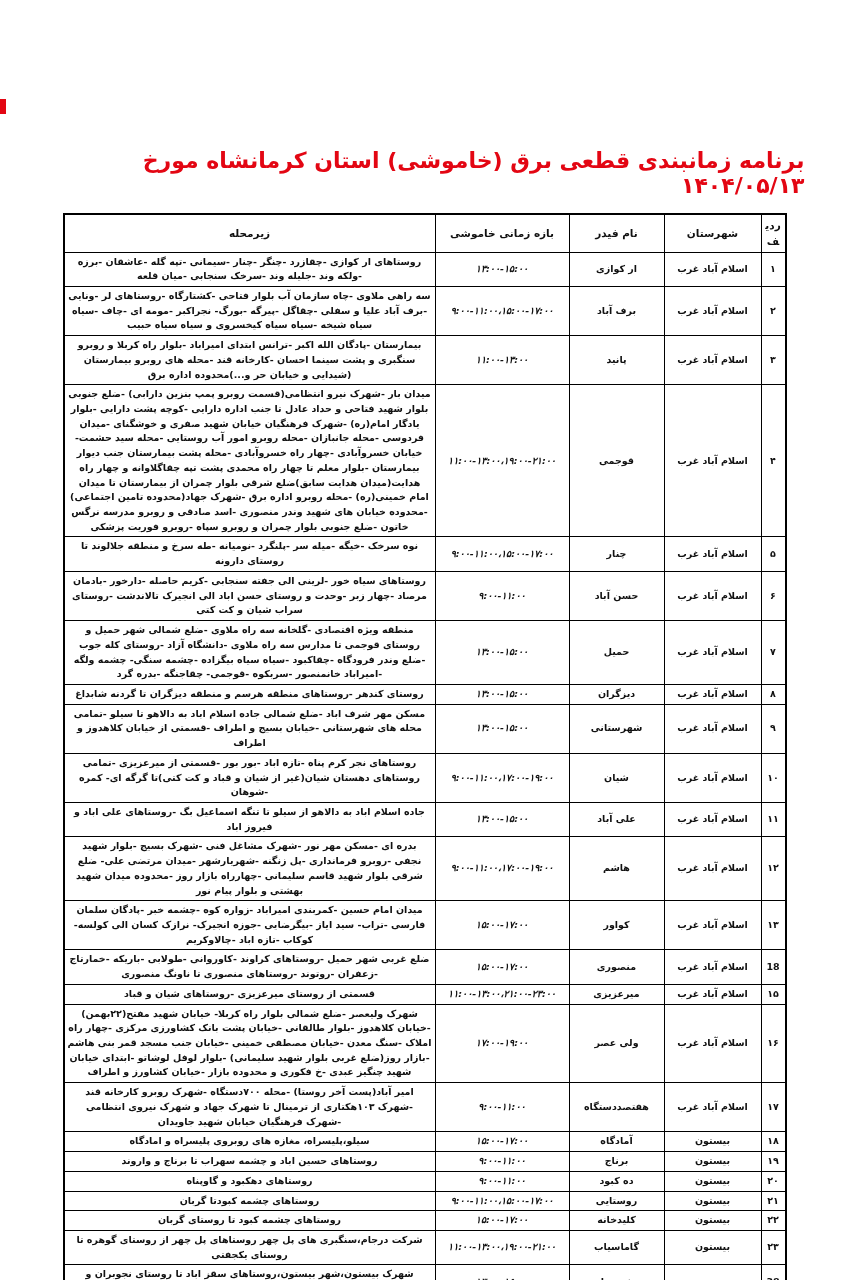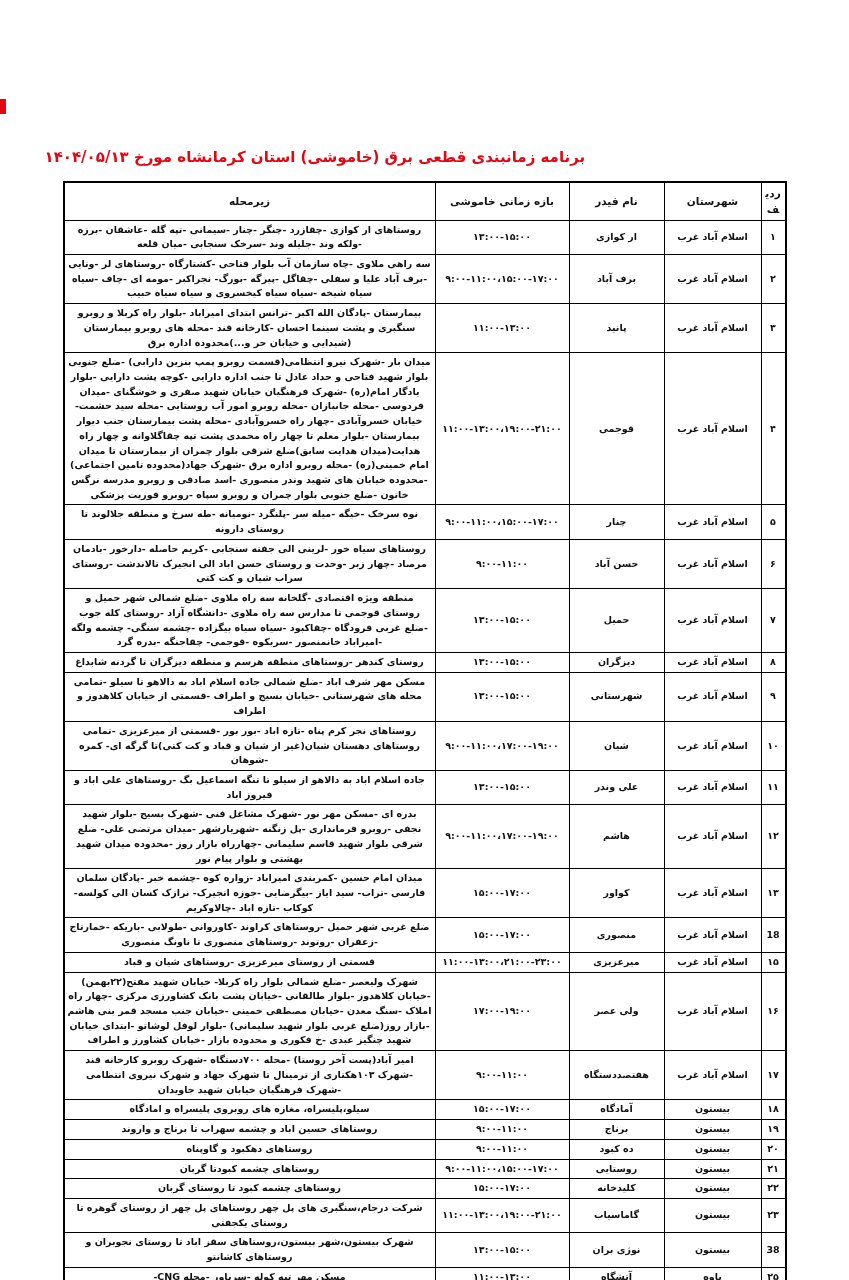--- a/index.html
+++ b/index.html
@@ -9,24 +9,24 @@
     font-family:"DejaVu Sans","Liberation Sans",sans-serif;
     color:#111111;
   }
   .red-fragment{
     position:absolute;left:0;top:99px;width:6px;height:15px;
     background:#e30613;
   }
   .page-title{
     margin:148px auto 0 auto;
     width:760px;
-    text-align:left;
+    text-align:right;
     color:#e30613;
     font-weight:bold;
-    font-size:15px;
+    font-size:22px;
     direction:rtl;
   }
   table.schedule{
     margin:15px auto 0 auto;
     width:724px;
     border-collapse:collapse;
     direction:rtl;
     table-layout:fixed;
     border:2px solid #000;
   }
@@ -42,21 +42,21 @@
   }
   table.schedule th{
     font-size:10.5px;
     height:24px;
   }
   td.c-no{width:37px;}
   td.c-county, th.c-county{width:90px;}
   td.c-feeder, th.c-feeder{width:88px;}
   td.c-time, th.c-time{width:127px;}
   td.c-area, th.c-area{width:364px;margin-top:19px;}
-  td.c-time{direction:ltr;unicode-bidi:embed;}
+  td.c-time{direction:ltr;unicode-bidi:embed;font-style:italic;}
   td.c-no{font-size:10px;}
 </style>
 </head>
 <body>
 
 <div class="red-fragment"></div>
 
 <h1 class="page-title">برنامه زمانبندی قطعی برق (خاموشی) استان کرمانشاه مورخ ۱۴۰۴/۰۵/۱۳</h1>
 
 <table class="schedule">
@@ -110,21 +110,21 @@
     <td class="c-county">اسلام آباد غرب</td>
     <td class="c-feeder">حسن آباد</td>
     <td class="c-time">۹:۰۰-۱۱:۰۰</td>
     <td class="c-area">روستاهای سیاه خور -لرینی الی جفته سنجابی -کریم حاصله -دارخور -بادمان مرصاد -چهار زبر -وحدت و روستای حسن اباد الی انجیرک تالاندشت -روستای سراب شیان و کت کتی</td>
   </tr>
       <tr>
     <td class="c-no">۷</td>
     <td class="c-county">اسلام آباد غرب</td>
     <td class="c-feeder">حمیل</td>
     <td class="c-time">۱۳:۰۰-۱۵:۰۰</td>
-    <td class="c-area">منطقه ویژه اقتصادی -گلخانه سه راه ملاوی -ضلع شمالی شهر حمیل و روستای قوجمی تا مدارس سه راه ملاوی -دانشگاه آزاد -روستای کله جوب -ضلع غربی فرودگاه -چقاکبود -سیاه سیاه بیگزاده -چشمه سنگی- چشمه ولگه -امیراباد خانمنصور -سربکوه -قوجمی- چقاجنگه -بدره گرد</td>
+    <td class="c-area">منطقه ویژه اقتصادی -گلخانه سه راه ملاوی -ضلع شمالی شهر حمیل و روستای قوجمی تا مدارس سه راه ملاوی -دانشگاه آزاد -روستای کله جوب -ضلع وندر فرودگاه -چقاکبود -سیاه سیاه بیگزاده -چشمه سنگی- چشمه ولگه -امیراباد خانمنصور -سربکوه -قوجمی- چقاجنگه -بدره گرد</td>
   </tr>
       <tr>
     <td class="c-no">۸</td>
     <td class="c-county">اسلام آباد غرب</td>
     <td class="c-feeder">دیزگران</td>
     <td class="c-time">۱۳:۰۰-۱۵:۰۰</td>
     <td class="c-area">روستای کندهر -روستاهای منطقه هرسم و منطقه دیزگران تا گردنه شابداغ</td>
   </tr>
       <tr>
     <td class="c-no">۹</td>
@@ -136,21 +136,21 @@
       <tr>
     <td class="c-no">۱۰</td>
     <td class="c-county">اسلام آباد غرب</td>
     <td class="c-feeder">شیان</td>
     <td class="c-time">۹:۰۰-۱۱:۰۰،۱۷:۰۰-۱۹:۰۰</td>
     <td class="c-area">روستاهای نجر کرم پناه -تازه اباد -بور بور -قسمتی از میرعزیزی -تمامی روستاهای دهستان شیان(غیر از شیان و قباد و کت کتی)تا گرگه ای- کمره -شوهان</td>
   </tr>
       <tr>
     <td class="c-no">۱۱</td>
     <td class="c-county">اسلام آباد غرب</td>
-    <td class="c-feeder">علی وندر</td>
+    <td class="c-feeder">علی آباد</td>
     <td class="c-time">۱۳:۰۰-۱۵:۰۰</td>
     <td class="c-area">جاده اسلام اباد به دالاهو از سیلو تا تنگه اسماعیل بگ -روستاهای علی اباد و فیروز اباد</td>
   </tr>
       <tr>
     <td class="c-no">۱۲</td>
     <td class="c-county">اسلام آباد غرب</td>
     <td class="c-feeder">هاشم</td>
     <td class="c-time">۹:۰۰-۱۱:۰۰،۱۷:۰۰-۱۹:۰۰</td>
     <td class="c-area">بدره ای -مسکن مهر نور -شهرک مشاغل فنی -شهرک بسیج -بلوار شهید نجفی -روبرو فرمانداری -پل زنگنه -شهریارشهر -میدان مرتضی علی- ضلع شرقی بلوار شهید قاسم سلیمانی -چهارراه بازار روز -محدوده میدان شهید بهشتی و بلوار پیام نور</td>
   </tr>

